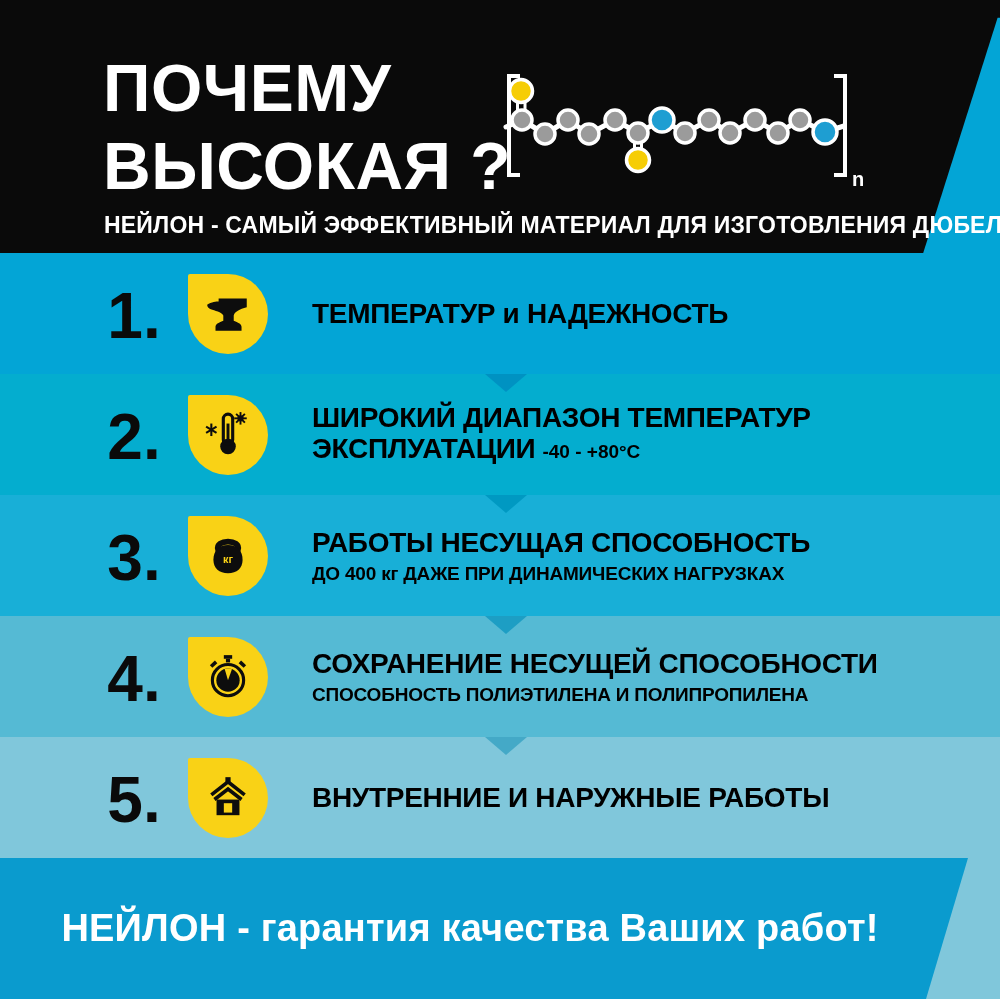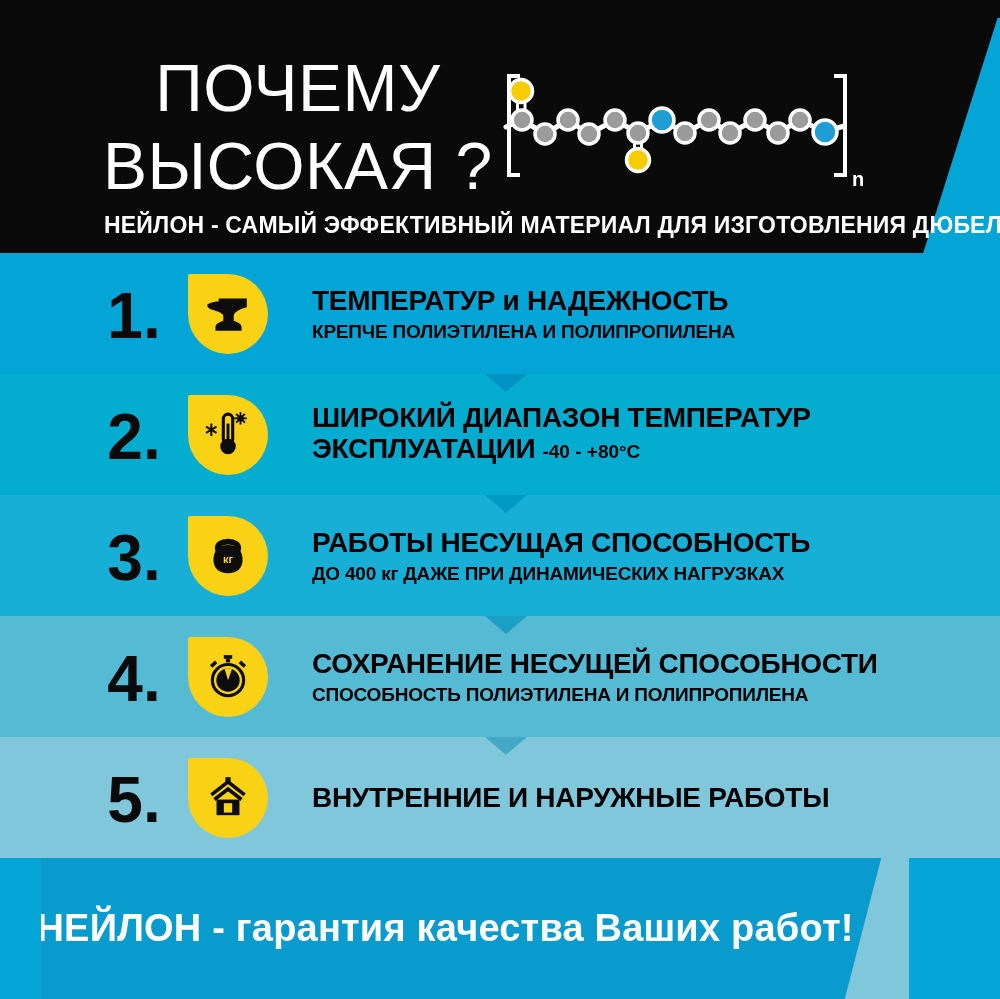--- a/index.html
+++ b/index.html
@@ -9,21 +9,21 @@
   }
 
   
   .header { position:absolute; left:0; top:0; width:1000px; height:253px; background:#0a0a0a; }
   .header-wedge {
     position:absolute; right:0; top:0; width:80px; height:253px;
     background:#03A5D6; clip-path:polygon(97% 7%, 100% 7%, 100% 100%, 4% 100%);
   }
   .h-title {
     position:absolute; left:103px; top:50px; color:#ffffff;
-    font-size:66px; font-weight:400; line-height:1.18; letter-spacing:0.5px;text-align:center;
+    font-size:66px; font-weight:700; line-height:1.18; letter-spacing:0.5px;
   }
   .h-sub {
     position:absolute; left:104px; top:212px; color:#ffffff;
     font-size:23px; font-weight:700; letter-spacing:0.2px; white-space:nowrap;
   }
   .molecule { position:absolute; left:492px; top:63px; }
 
   
   .band { position:absolute; left:0; width:1000px; height:121px; }
   .band1 { top:253px; background:#03A5D6; }
@@ -49,21 +49,21 @@
     background:#F9D216; border-radius:2px 50% 50% 50%;
     display:flex; align-items:center; justify-content:center;
   }
   .blob svg { display:block; }
   .txt { margin-left:44px; max-width:620px; padding-top:2px; color:#000; }
   .ititle { font-size:28px; font-weight:800; line-height:1.1; letter-spacing:-0.3px; }
   .tsuffix { font-size:19px; font-weight:800; margin-left:7px; letter-spacing:0;margin-top:44px; }
   .isub { font-size:19px; font-weight:700; margin-top:4px; letter-spacing:-0.2px; }
 
   
-  .footer { position:absolute; left:0; top:858px; width:868px; height:141px; background:#80C7DB;margin-left:41px; }
+  .footer { position:absolute; left:0; top:858px; width:1000px; height:141px; background:#80C7DB; }
   .footer-band {
     position:absolute; inset:0; background:#0A9BCE;
     clip-path:polygon(0 0, 96.8% 0, 92.6% 100%, 0 100%);
     display:flex; align-items:center; justify-content:center;
   }
   .footer-text {
     color:#ffffff; font-size:38px; font-weight:800; letter-spacing:0.2px;
     padding-right:60px; white-space:nowrap;
   }
 </style>
@@ -122,21 +122,20 @@
       <div class="blob">
         <svg width="50" height="50" viewBox="0 0 48 48">
           <path fill="#0d0d0d" d="M4 15 C8 12.5 13 12 15 12 L15 9 L42 9 L42 17.5
             C35 19.5 30.5 21.5 29.5 25.5 L29.5 30.5 C34.5 32.5 37 33.8 37 36.5
             L37 40 L12 40 L12 36.5 C12 33.8 14.5 32.5 19.5 30.5 L19.5 25.5
             C18 22 11 21 7.5 19.5 C5.5 18.6 4 16.8 4 15 Z"></path>
         </svg>
       </div>
       <div class="txt">
         <div class="ititle"><span>ТЕМПЕРАТУР и НАДЕЖНОСТЬ</span><span class="tsuffix"></span></div>
-        <div class="isub">КРЕПЧЕ ПОЛИЭТИЛЕНА И ПОЛИПРОПИЛЕНА</div>
       </div>
     </div>
   </div>
 
   <div class="band band2">
     <div class="row">
       <div class="num">2.</div>
       <div class="blob">
         <svg width="50" height="50" viewBox="0 0 48 48">
           <g fill="#0d0d0d">

